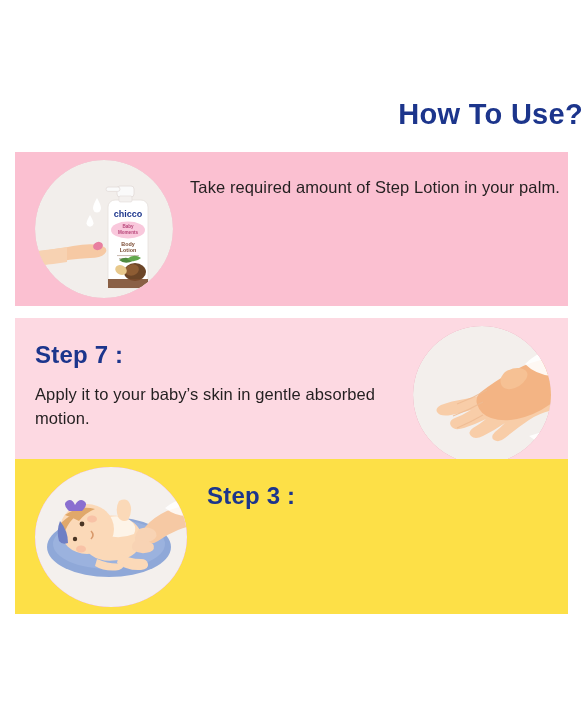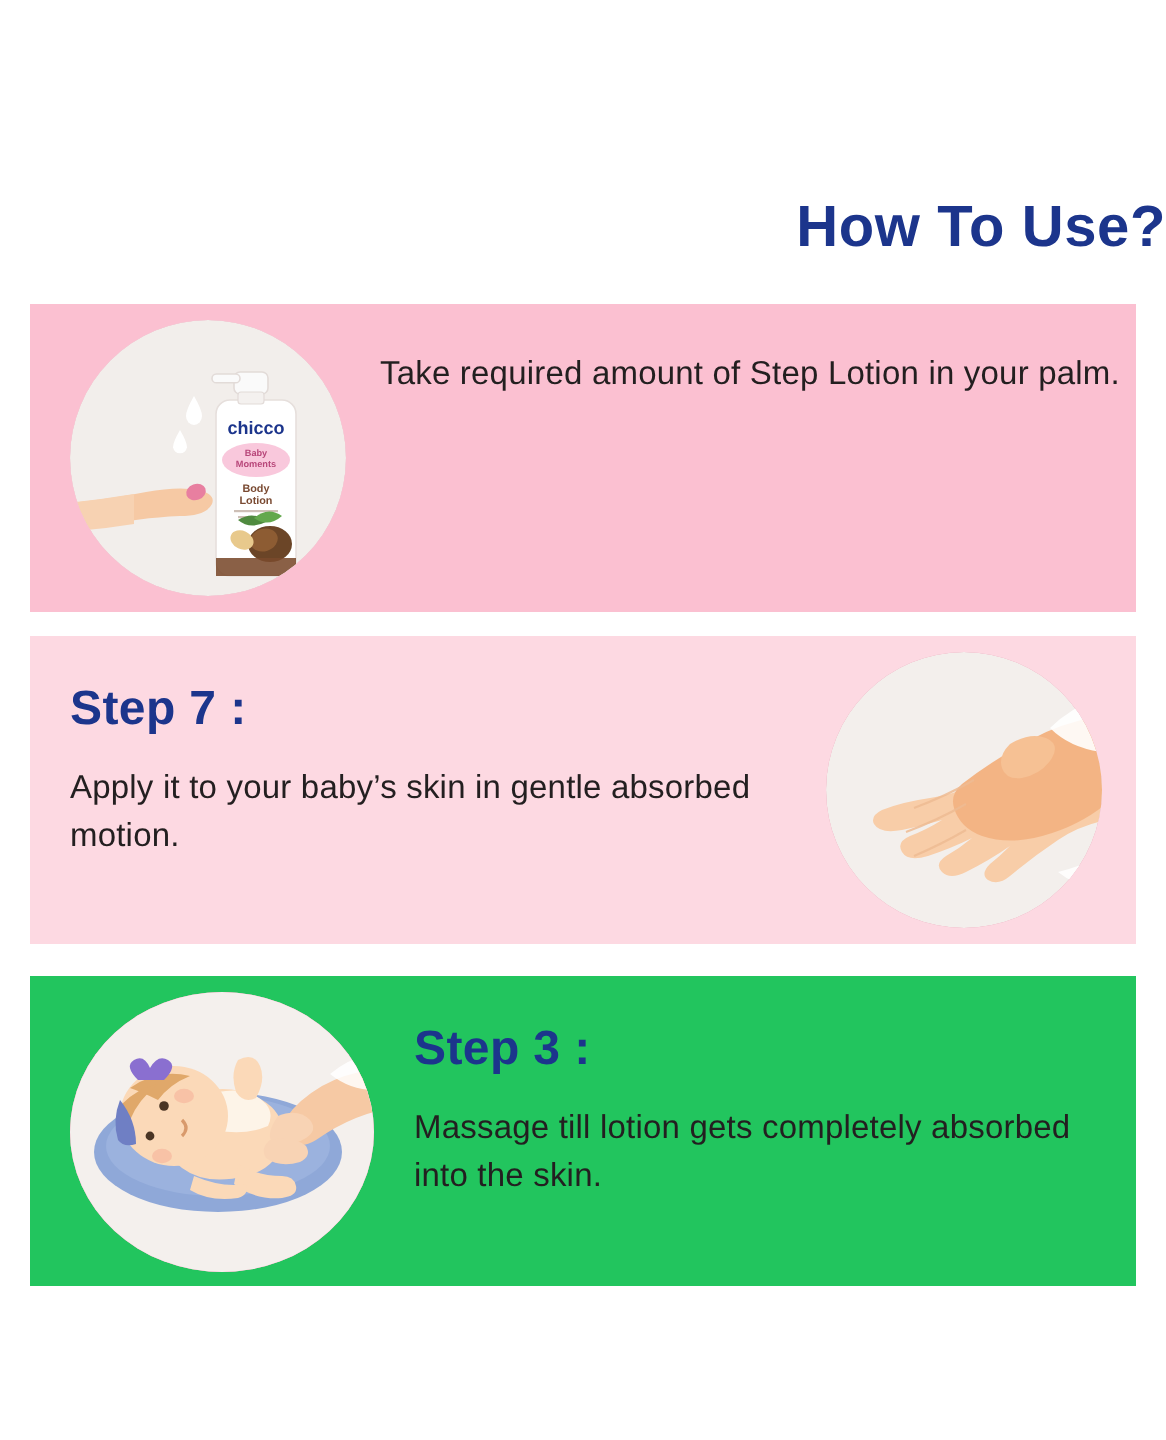--- a/index.html
+++ b/index.html
@@ -31,21 +31,21 @@
 
   
   .panel {
     position: absolute;
     left: 15px;
     width: 553px;
     overflow: hidden;
   }
   .panel-1 { top: 152px;  height: 154px; background: #fbc0d1; }
   .panel-2 { top: 318px;  height: 154px; background: #fdd9e2; }
-  .panel-3 { top: 488px;  height: 155px; background: #22c55e; }
+  .panel-3 { top: 459px;  height: 155px; background: #fde047; }
 
   
   .step-text {
     position: absolute;
     top: 24px;
   }
   .panel-1 .step-text { left: 175px; width: 370px; }
   .panel-2 .step-text { left: 20px;  width: 380px; }
   .panel-3 .step-text { left: 192px; width: 358px; }
 
@@ -216,15 +216,14 @@
         <path d="M160 38 q-20 1 -34 9 q-12 7 -18 16 q-4 7 1 11 q6 5 14 0 q10 -7 20 -11 q10 -4 17 -4 z" fill="#f6c9a4"></path>
         <path d="M104 62 q10 -4 16 2 q4 5 -2 9 q-8 5 -16 3 q-5 -4 2 -14 z" fill="#f8d3b4"></path>
         <path d="M100 74 q12 -2 18 3 q3 5 -3 8 q-10 3 -17 -2 q-3 -5 2 -9 z" fill="#f8d3b4"></path>
         <path d="M152 30 q-14 4 -22 11 q10 8 22 8 z" fill="#ffffff" opacity="0.85"></path>
       </g>
     </svg>
   </div>
 
   <div class="step-text">
     <div class="step-label">Step 3 :</div>
-    <div class="step-body">Massage till lotion gets completely absorbed into the skin.</div>
   </div>
 </div>
 
 </body></html>

